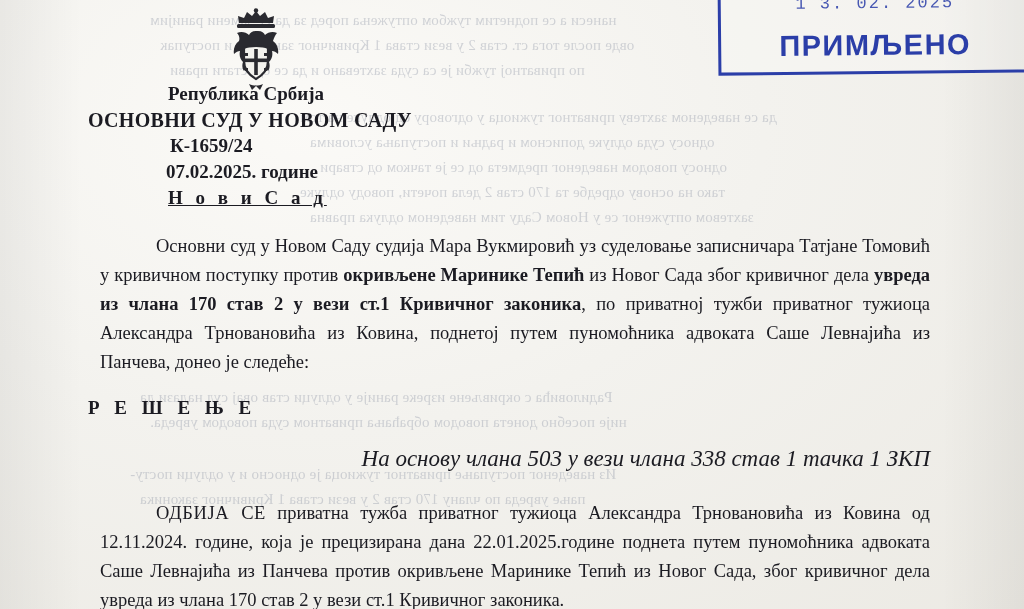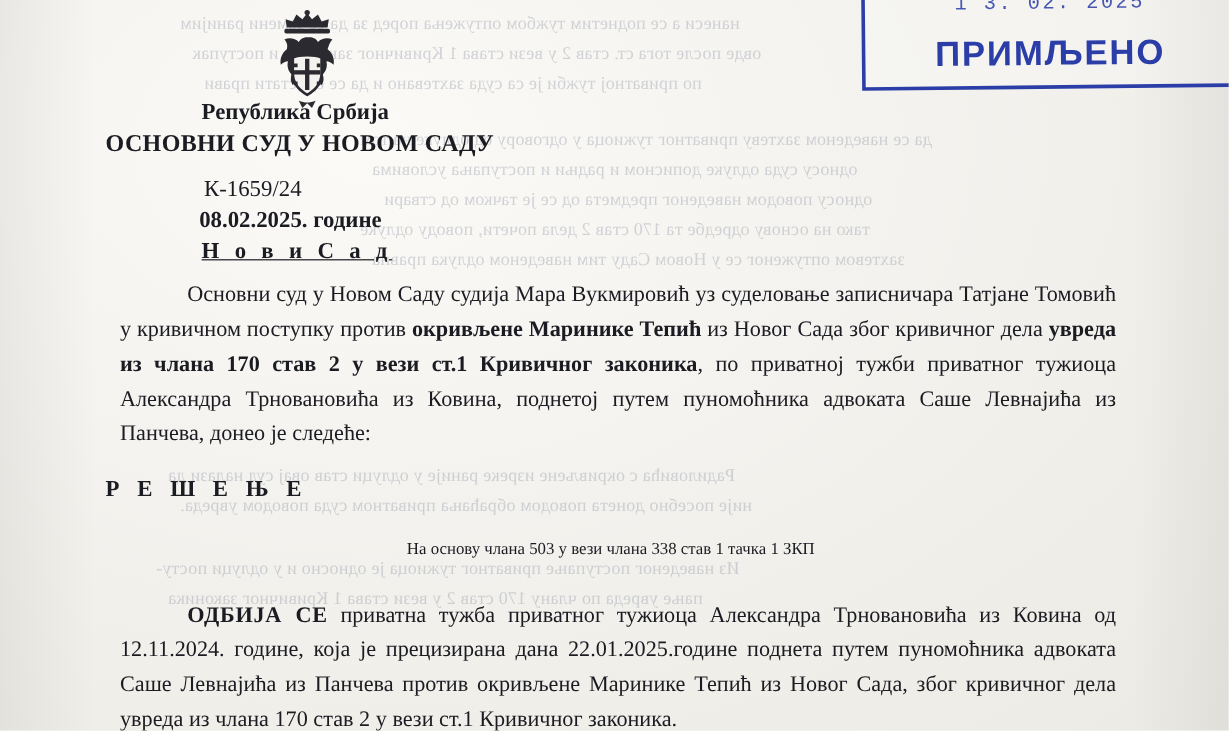--- a/index.html
+++ b/index.html
@@ -100,22 +100,21 @@
     font-weight: bold;
   }
   #header .court {
     font-size: 20px;
     font-weight: bold;
     letter-spacing: .3px;
   }
   #header .case {
     padding-left: 82px;
     font-size: 19px;
-    font-weight: normal;
-    margin-top: 12px;
+    font-weight: bold;
   }
   #header .date {
     padding-left: 78px;
     font-size: 19px;
     font-weight: bold;
   }
   #header .city {
     padding-left: 80px;
     font-size: 19px;
     font-weight: bold;
@@ -138,25 +137,26 @@
   b, strong { font-weight: bold; }
 
   .decision-title {
     text-align: left;
     font-weight: bold;
     font-size: 19px;
     letter-spacing: 5px;
     margin: 14px 0 22px 0;
   }
   .legal-basis {
-    text-align: center;
-    font-size: 14px;
+    text-align: right;
+    font-size: 23px;
     margin: 0 0 26px 0;
-  }
-  .reject-lead { font-weight: bold; letter-spacing: .6px; }
+    font-style: italic;
+  }
+  .reject-lead { font-weight: normal; letter-spacing: .6px; }
 </style>
 </head>
 <body>
 
 <div id="page">
   <div id="paper"></div>
 
   <div>
     <div class="bleed" style="left:150px; top:8px;">нанеси а се поднетим тужбом оптужења поред за да се замени ранијим</div>
     <div class="bleed" style="left:160px; top:33px;">овде после тога ст. став 2 у вези става 1 Кривичног законика и поступак</div>
@@ -196,21 +196,21 @@
 
         <path d="M28 76l3 6 4-4 4 4 3-6c-5 2-9 2-14 0z"></path>
       </g>
     </svg>
   </div>
 
   <div id="header">
     <div class="line rs">Република Србија</div>
     <div class="line court">ОСНОВНИ СУД У НОВОМ САДУ</div>
     <div class="line case">К-1659/24</div>
-    <div class="line date">08.02.2025. године</div>
+    <div class="line date">07.02.2025. године</div>
     <div class="line city">Н о в и   С а д</div>
   </div>
 
   <div id="body">
     <p class="indent"><span>Основни суд у Новом Саду судија Мара Вукмировић уз судeловање записничара Татјане Томовић у кривичном поступку против </span><b>окривљене Маринике Тепић</b><span> из Новог Сада због кривичног дела </span><b>увреда из члана 170 став 2 у вези ст.1 Кривичног законика</b><span>, по приватној тужби приватног тужиоца Александра Трновановића из Ковина, поднетој путем пуномоћника адвоката Саше Левнајића из Панчева, донео је следеће:</span></p>
 
     <div class="decision-title">Р Е Ш Е Њ Е</div>
 
     <div class="legal-basis">На основу члана 503 у вези члана 338 став 1 тачка 1 ЗКП</div>
 

